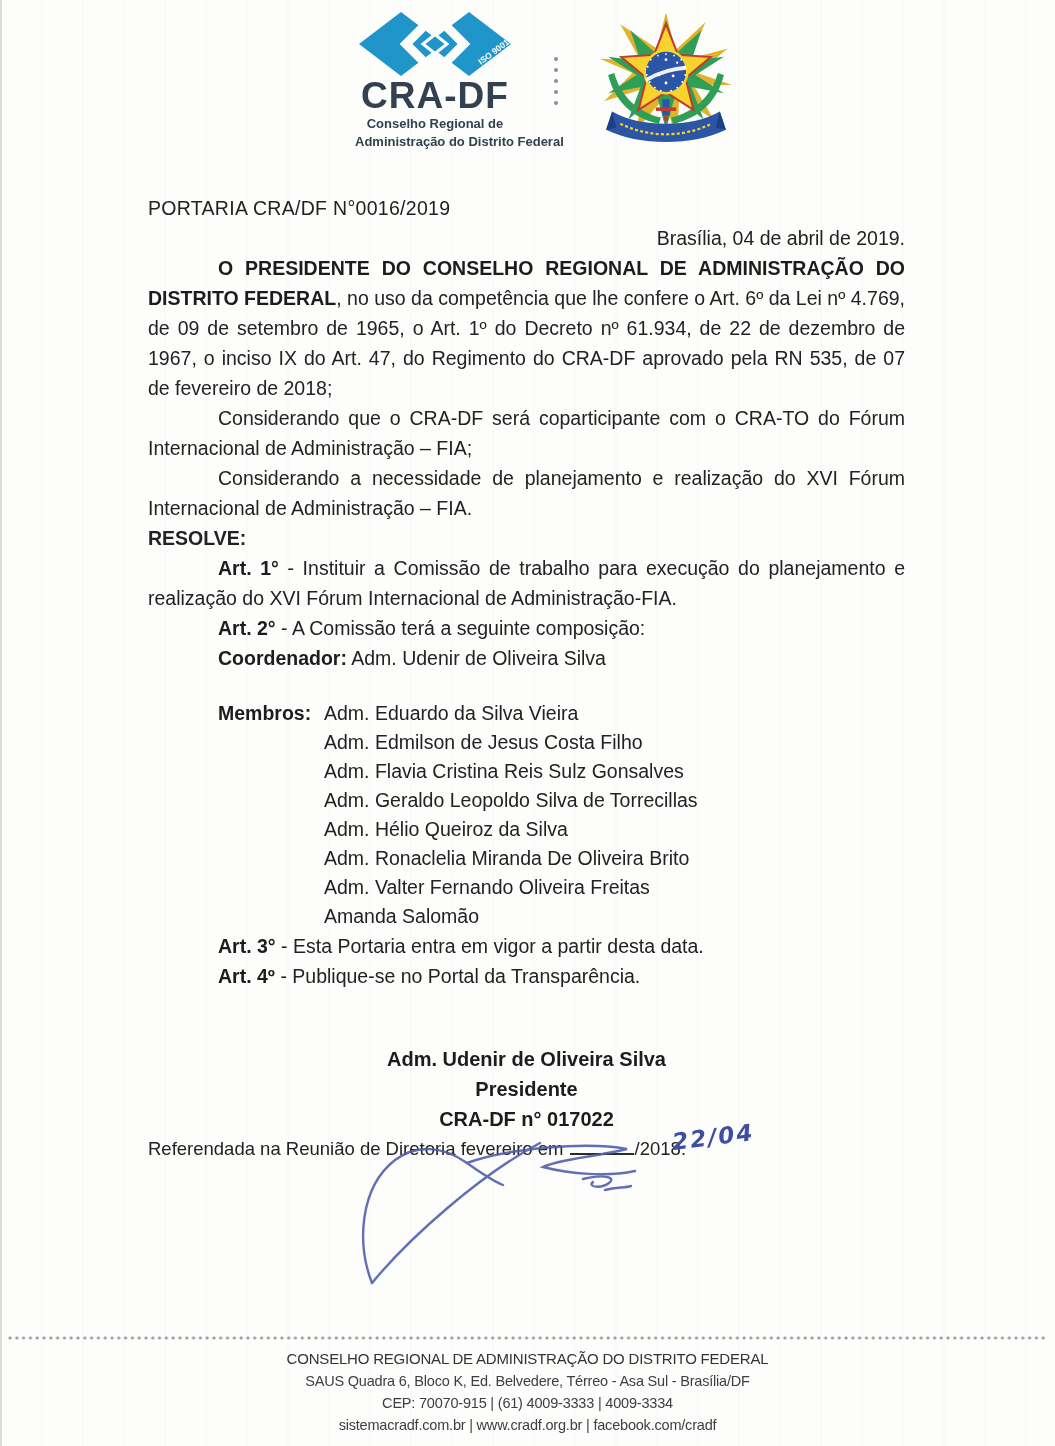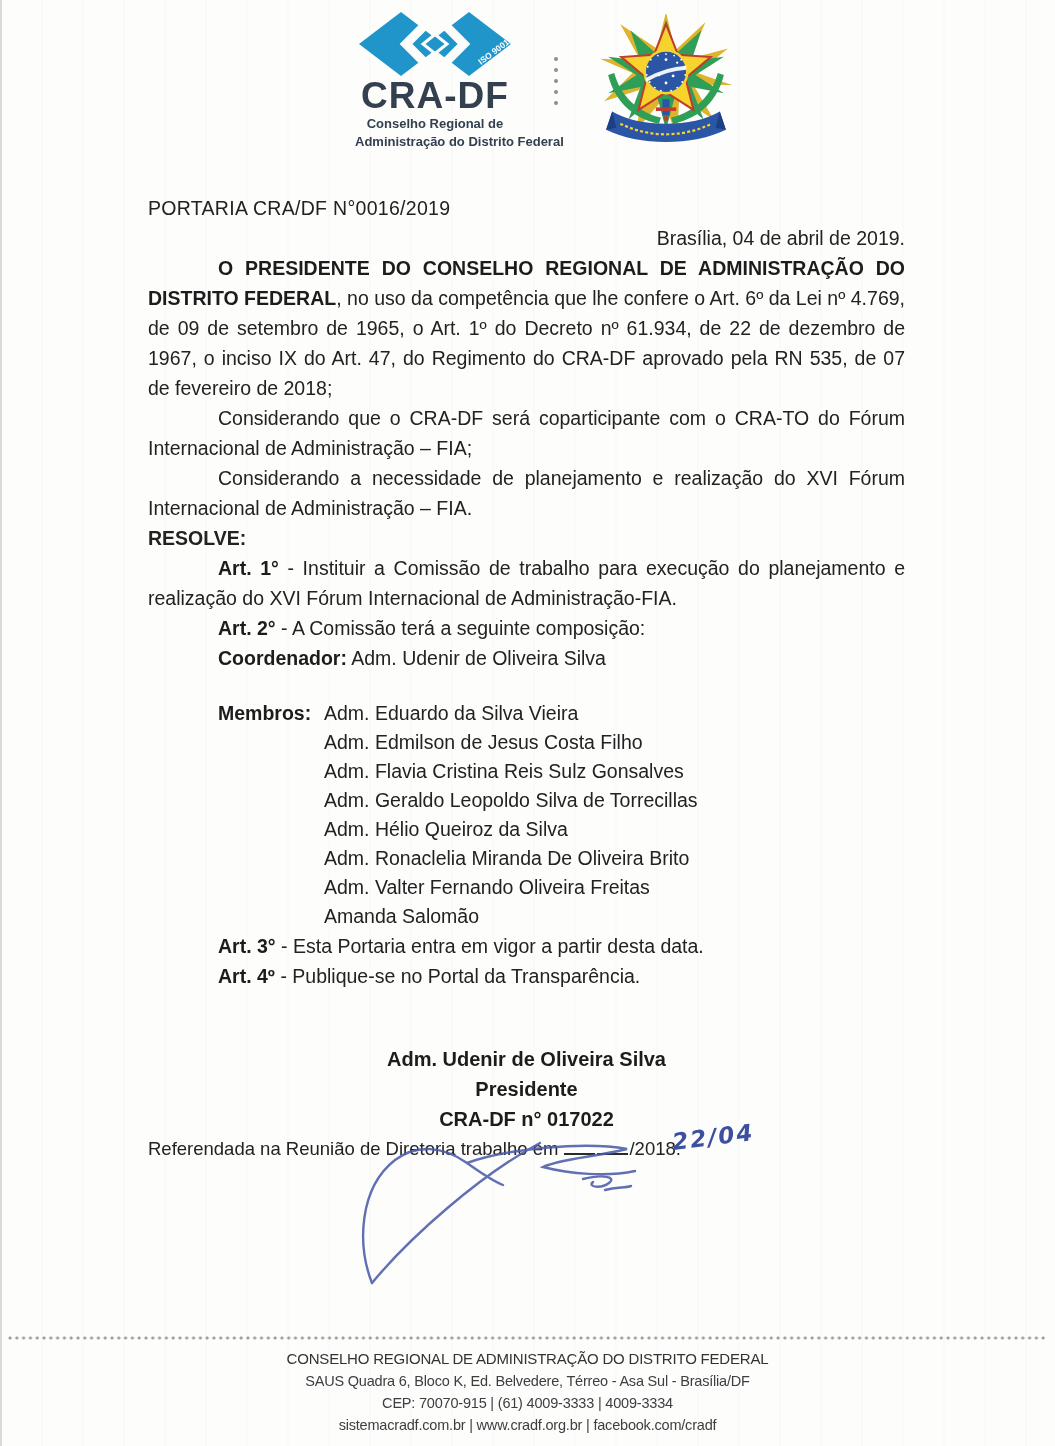--- a/index.html
+++ b/index.html
@@ -192,21 +192,21 @@
     <p class="ind art3"><b>Art. 3°</b><span> - Esta Portaria entra em vigor a partir desta data.</span></p>
 
     <p class="ind art4"><b>Art. 4º</b><span> - Publique-se no Portal da Transparência.</span></p>
 
     <div class="sigblock">
       <div>Adm. Udenir de Oliveira Silva</div>
       <div>Presidente</div>
       <div>CRA-DF n° 017022</div>
     </div>
 
-    <p class="endorse"><span>Referendada na Reunião de Diretoria trabalho em </span><span class="blank"></span><span class="blank"></span><span>/2018.</span><span class="hand-date">22/04</span></p>
+    <p class="endorse"><span>Referendada na Reunião de Diretoria fevereiro em </span><span class="blank"></span><span class="blank"></span><span>/2018.</span><span class="hand-date">22/04</span></p>
   </div>
 
   <svg class="sig-svg" width="300" height="165" viewBox="0 0 300 165">
     <g fill="none" stroke="#4d5ca8" stroke-width="2.4" stroke-linecap="round" opacity="0.88">
       <path d="M 17,150 C 2,112 4,55 40,27 C 62,11 88,13 112,30 C 126,40 138,48 148,52"></path>
       <path d="M 17,150 C 55,104 125,42 185,10"></path>
       <path d="M 112,30 C 150,16 230,8 272,16 C 240,24 205,26 188,34 C 215,41 252,44 280,38"></path>
       <path d="M 228,46 C 248,41 262,44 254,50 C 246,56 232,54 238,49"></path>
       <path d="M 250,57 C 262,54 270,55 276,53"></path>
     </g>

